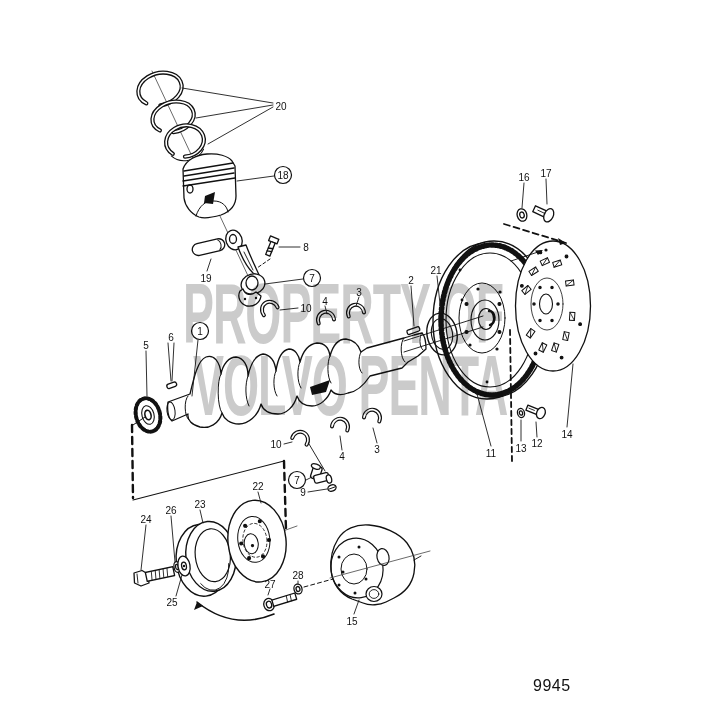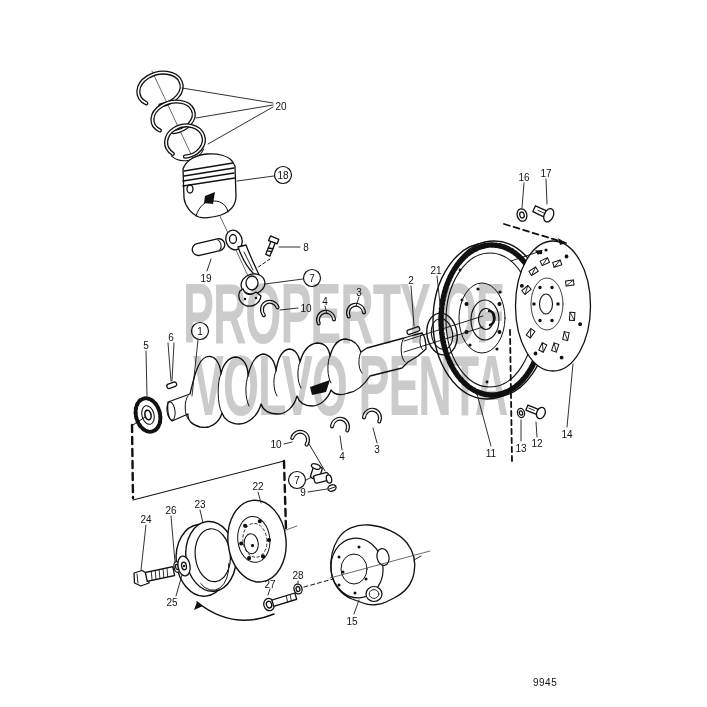--- a/index.html
+++ b/index.html
@@ -8,21 +8,21 @@
   svg{position:absolute;left:0;top:0;}
   svg text{font-family:"Liberation Sans",sans-serif;fill:#111;}
   .callout-label{font-size:10px;}
   .wm{position:absolute;white-space:nowrap;font-weight:bold;
       font-family:"Liberation Sans",sans-serif;font-size:86px;line-height:1;
       color:rgba(152,152,152,0.50);letter-spacing:-2px;
       transform:scaleX(0.54);transform-origin:left top;mix-blend-mode:multiply;
       pointer-events:none;}
   #wm1{left:183px;top:270px;}
   #wm2{left:193px;top:342px;}
-  #drawing-number{position:absolute;left:533px;top:677px;font-size:10px;color:#111;
+  #drawing-number{position:absolute;left:533px;top:677px;font-size:16px;color:#111;
       letter-spacing:0.5px;}
 </style>
 </head>
 <body>
 
 <div id="stage">
 
 <svg width="707" height="707" viewBox="0 0 707 707">
   <g fill="none" stroke="#111" stroke-width="1.3" stroke-linecap="round" stroke-linejoin="round">
 

